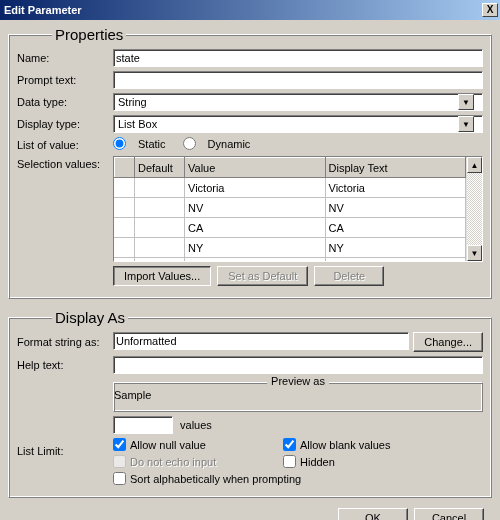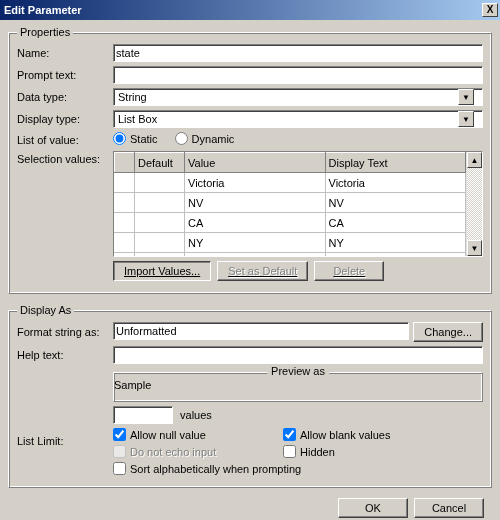--- a/index.html
+++ b/index.html
@@ -44,23 +44,24 @@
     border: 1px solid #808080;
     border-top-color: #fff;
     border-left-color: #fff;
     box-shadow: inset 1px 1px 0 #808080, inset -1px -1px 0 #fff;
     padding: 6px 8px 8px 8px;
     margin: 0 0 10px 0;
     position: relative;
   }
   fieldset.groupbox > legend {
     padding: 0 3px;
-    font-size: 11px;
+    font-size: 15px;
     color: #000;
     background: #d4d0c8;
+    margin-left: 35px;
   }
   .row { display: flex; align-items: center; margin-bottom: 4px; }
   .label-col { width: 96px; flex-shrink: 0; }
   .label-col.top { align-self: flex-start; padding-top: 2px; }
   .input-col { flex: 1; }
   input[type=text].textbox, .select {
     width: 100%;
     height: 18px;
     background: #fff;
     border: 1px solid #808080;
@@ -76,21 +77,21 @@
   }
   .select .select-text { padding-left: 2px; }
   .drop-btn {
     width: 16px; height: 16px;
     background: #d4d0c8;
     border: 1px solid #fff;
     border-right-color:#404040; border-bottom-color:#404040;
     display:flex; align-items:center; justify-content:center;
     font-size: 8px;
   }
-  .radio { margin-right: 14px; display:inline-flex; align-items:center; gap:4px; }
+  .radio { margin-right: 14px; display:inline-flex; align-items:center; gap:12px; }
   .radio input { margin:0; }
   .grid-wrap {
     background:#fff;
     border:1px solid #808080;
     border-right-color:#fff; border-bottom-color:#fff;
     box-shadow: inset 1px 1px 0 #404040;
     height: 106px;
     display:flex;
   }
   .grid-scroll { flex:1; overflow:hidden; }
@@ -134,21 +135,21 @@
     font:inherit;
     cursor:default;
     min-width:70px;
   }
   .btn.pressed {
     border:1px solid #404040;
     border-right-color:#fff; border-bottom-color:#fff;
     box-shadow: inset 1px 1px 0 #808080;
   }
   .btn[disabled] { color:#808080; text-shadow:1px 1px 0 #fff; }
-  .btn-row { display:flex; gap:6px; margin-top:4px;text-decoration:underline; }
+  .btn-row { display:flex; gap:6px; margin-top:4px; }
   .preview-box {
     border:1px solid #808080;
     border-top-color:#fff; border-left-color:#fff;
     box-shadow: inset 1px 1px 0 #808080, inset -1px -1px 0 #fff;
     margin-top:4px; padding:6px 0 10px 0;
     text-align:left;
     position:relative;
   }
   .preview-title {
     position:absolute; top:-8px; left:50%; transform:translateX(-50%);

